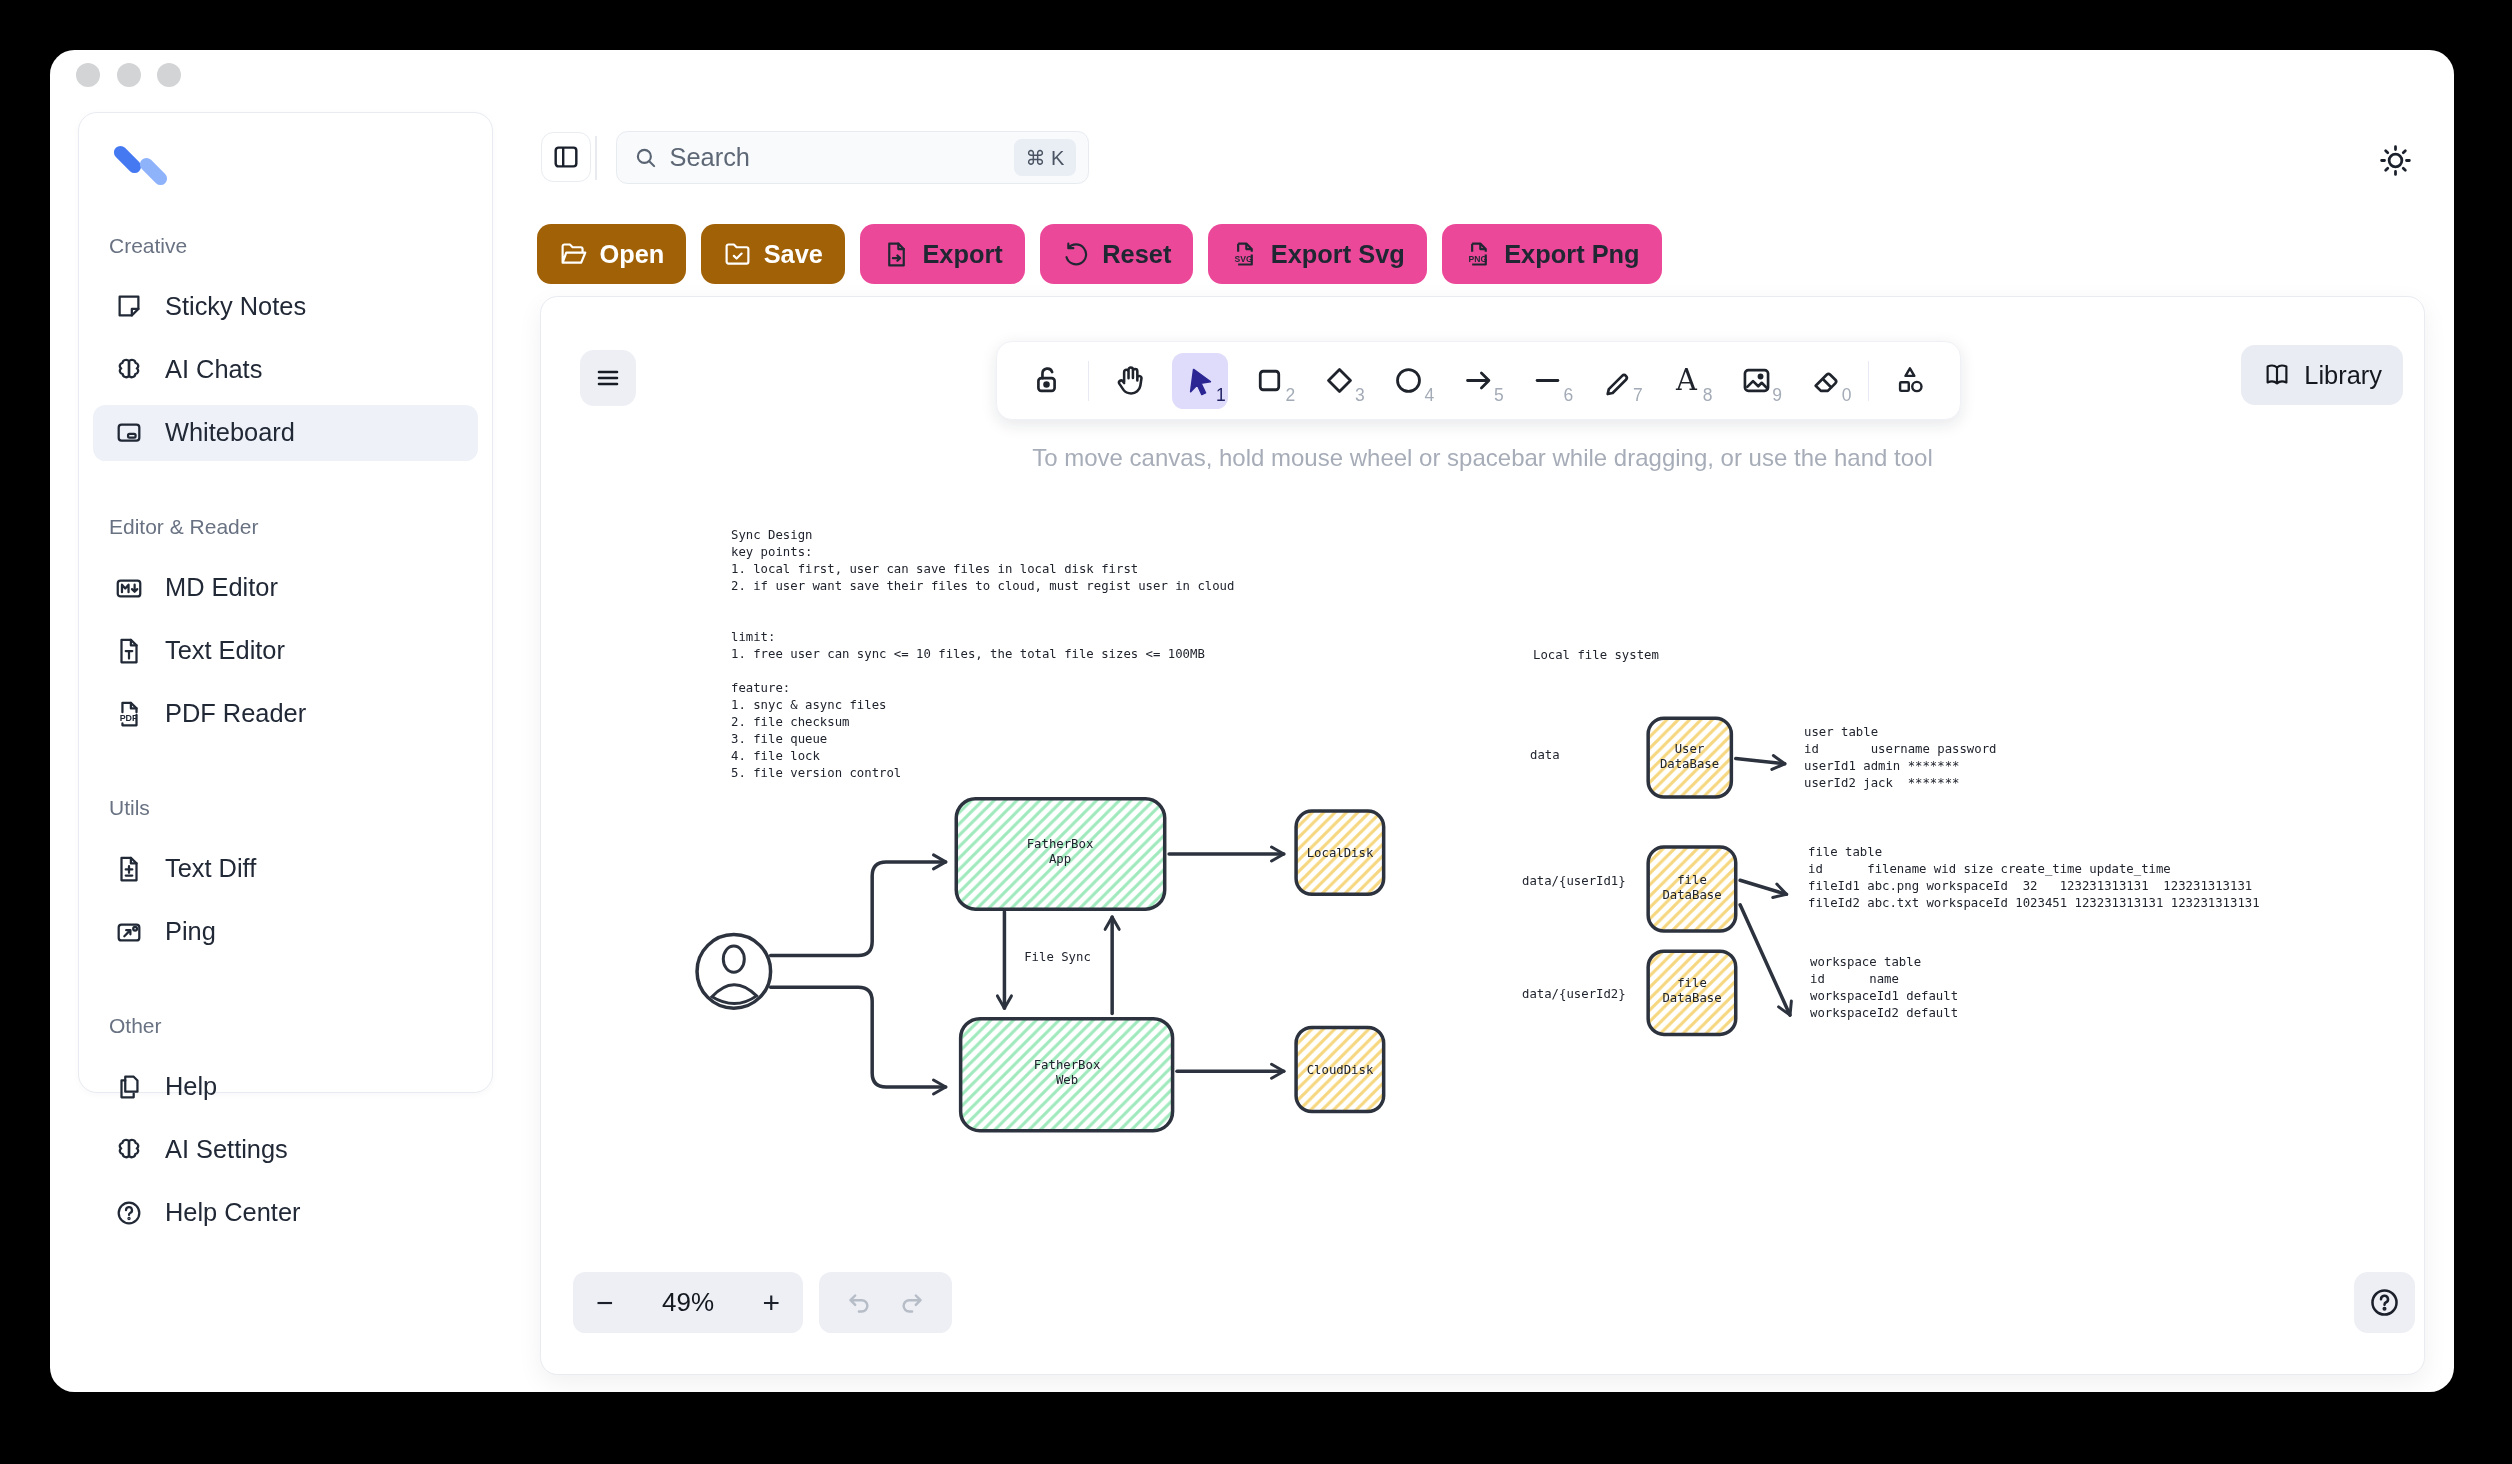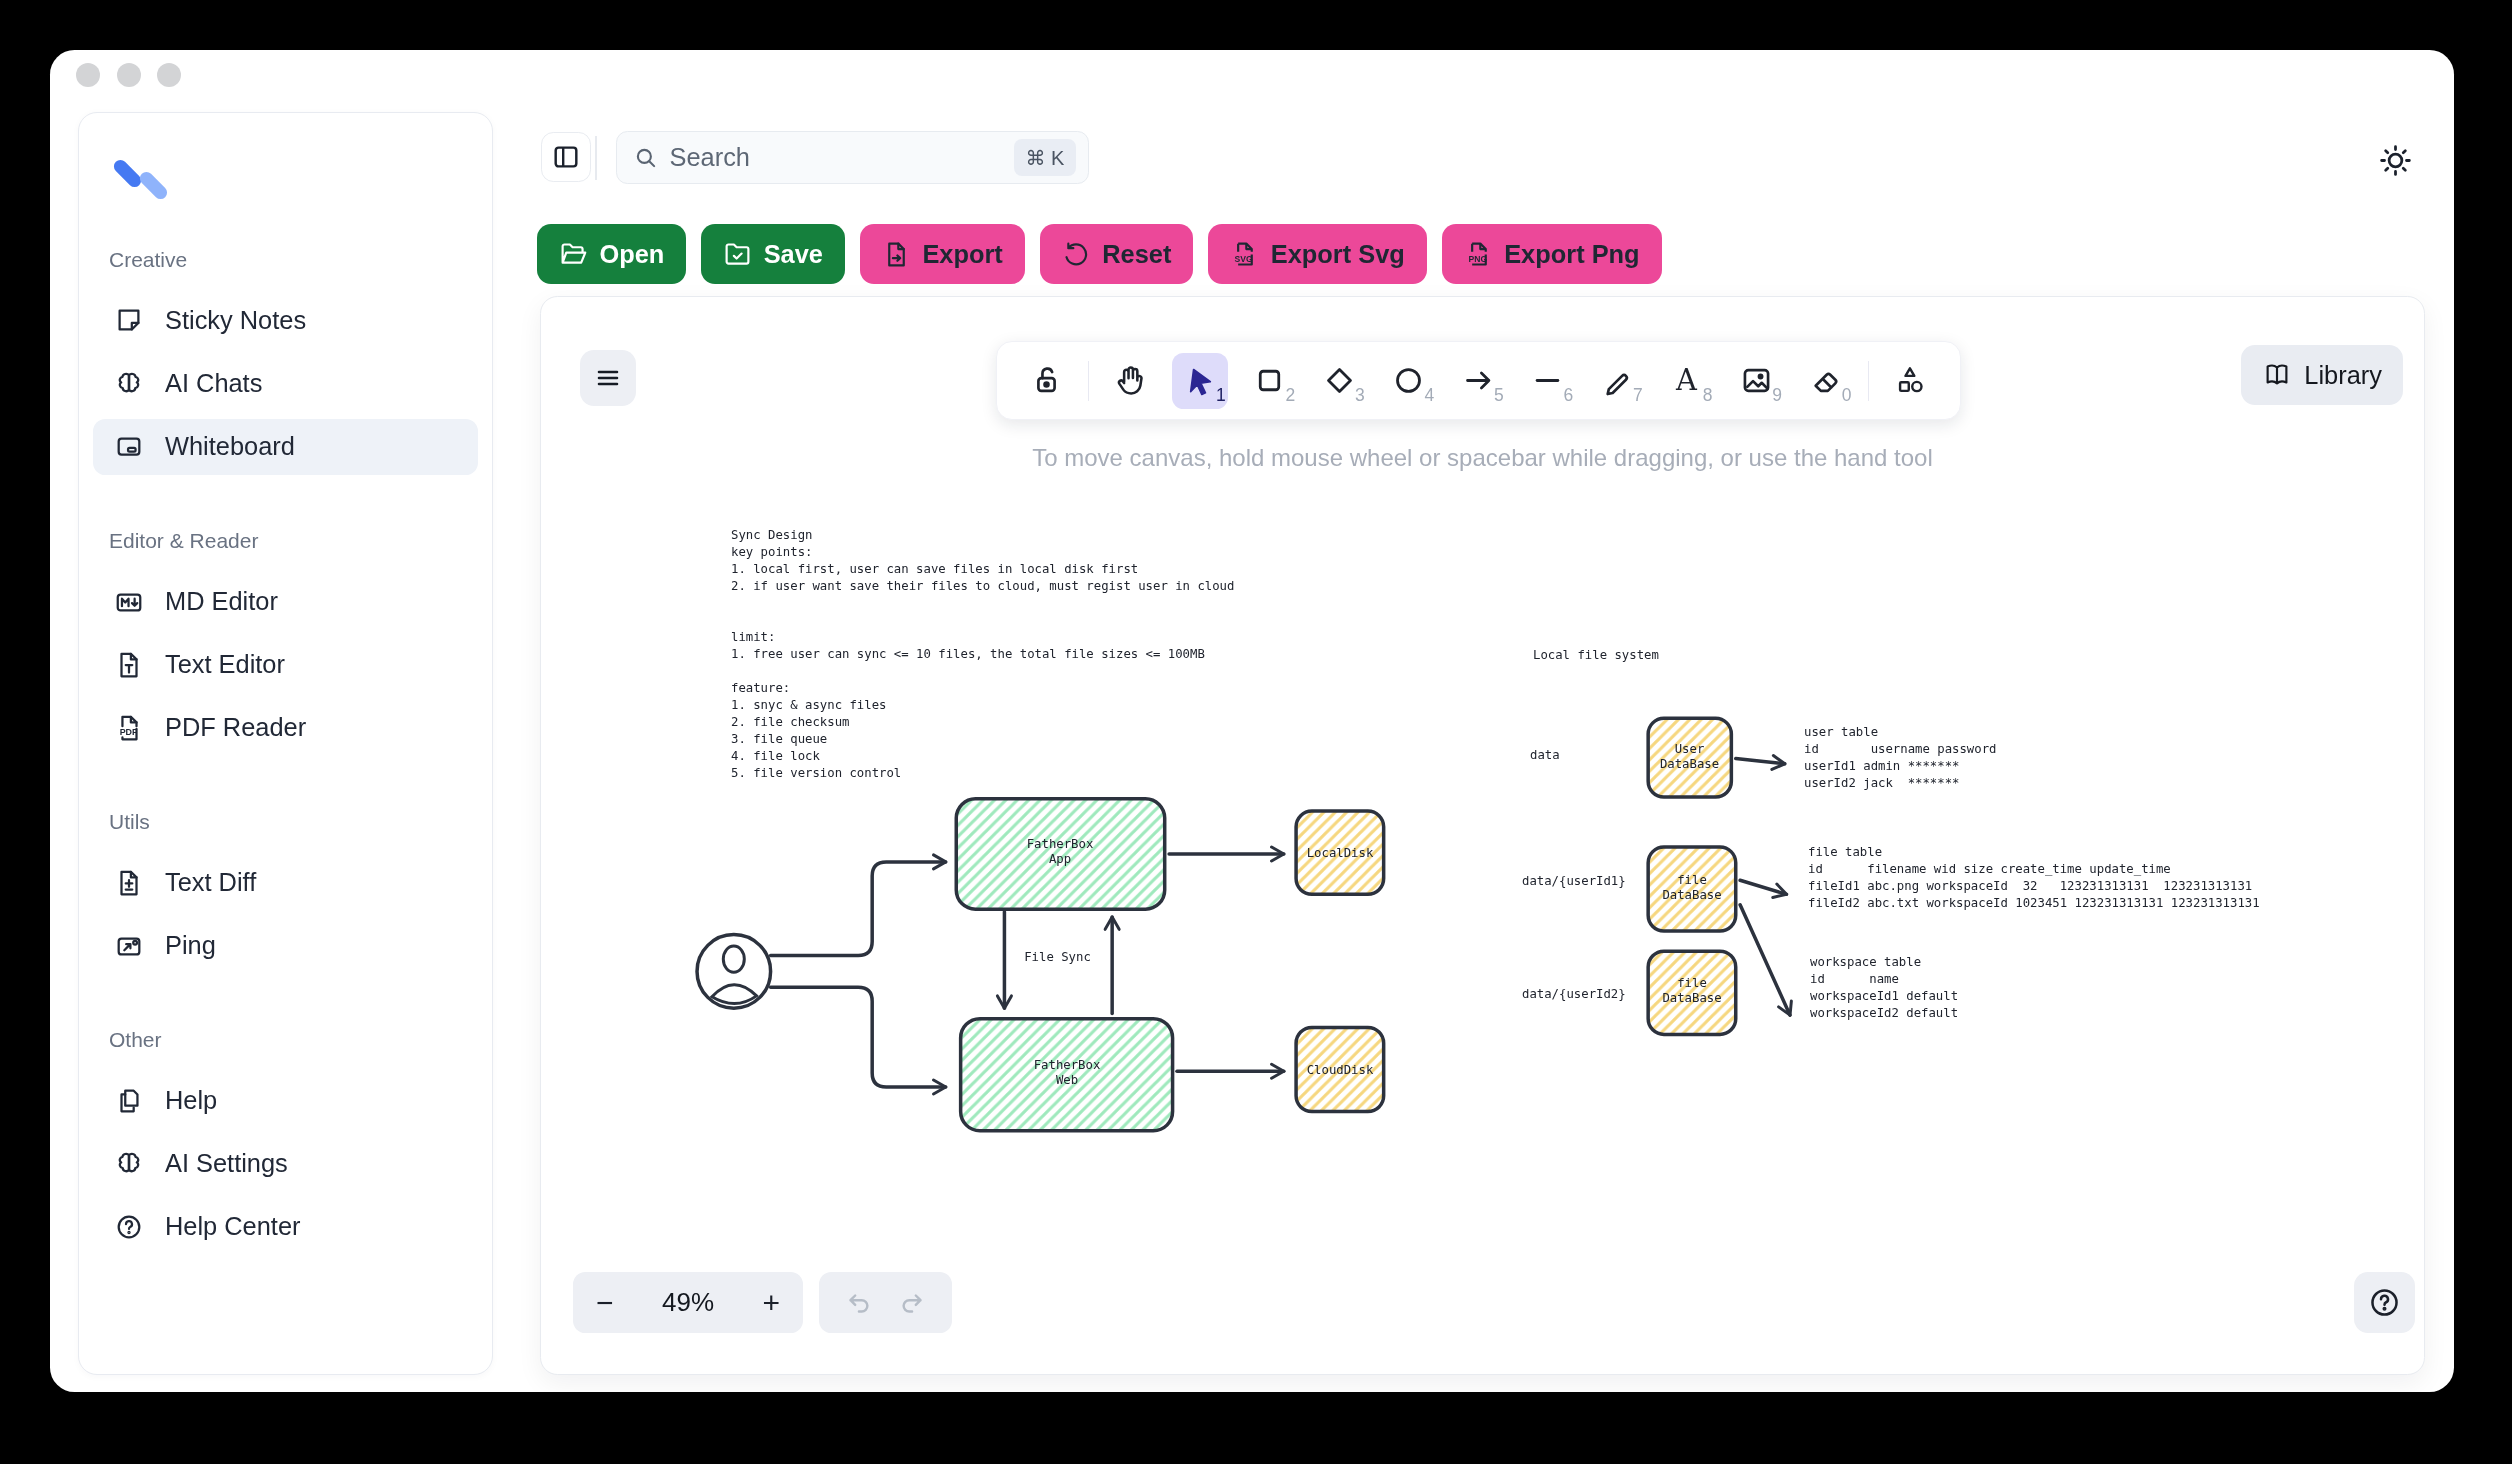--- a/index.html
+++ b/index.html
@@ -4,21 +4,21 @@
 <style>
   * { margin:0; padding:0; box-sizing:border-box; }
   html,body { width:2512px; height:1465px; background:#000; font-family:"Liberation Sans", sans-serif; overflow:hidden; }
   .window { position:absolute; left:50px; top:50px; width:2404px; height:1342px; background:#fff; border-radius:24.5px; }
 
   
   .traffic { position:absolute; left:26px; top:13px; display:flex; gap:16.6px; }
   .traffic .dot { width:24px; height:24px; border-radius:50%; background:#d3d4d6; }
 
   
-  .sidebar { position:absolute; left:28px; top:62px; width:415px; height:1263px; background:#fff; border:1.8px solid #e8ebf1; border-radius:19px; padding:26px 14px 0 14px; box-shadow:0 1.8px 7px rgba(20,30,50,.03); }
+  .sidebar { position:absolute; left:28px; top:62px; width:415px; height:981px; background:#fff; border:1.8px solid #e8ebf1; border-radius:19px; padding:12px 14px 0 14px; box-shadow:0 1.8px 7px rgba(20,30,50,.03); }
   .logo { margin:10.5px 0 0 19px; height:63px; position:relative; }
   .logo .bar { position:absolute; width:13px; height:33px; border-radius:7px; transform:rotate(-45deg); }
   .logo .bar.b1 { left:8.8px; top:7px; background:#4579f2; }
   .logo .bar.b2 { left:35px; top:19px; background:#8fb3fb; }
   .nav-label { margin:54px 0 21px 16px; font-size:21px; color:#697282; }
   .nav-label.first { margin-top:35px; }
   .nav-item { display:flex; align-items:center; height:56px; margin-bottom:7px; padding-left:21px; border-radius:12.3px; color:#212836; font-size:25.4px; cursor:pointer; }
   .nav-item.active { background:#eef2f8; }
   .nav-item .nicon { width:30px; height:30px; margin-right:21px; color:#212836; flex:0 0 auto; }
   .nav-item .nicon svg { width:30px; height:30px; display:block; }
@@ -30,21 +30,21 @@
   .search svg { width:26px; height:26px; color:#5a6472; flex:0 0 auto; }
   .search input { border:none; outline:none; background:transparent; font-size:25.4px; color:#3c4654; margin-left:10.5px; width:289px; font-family:"Liberation Sans",sans-serif; }
   .search input::placeholder { color:#5d6775; }
   .kbd { margin-left:auto; background:#e9edf4; border-radius:8px; padding:6.1px 11.4px; font-size:20px; color:#4a5462; white-space:nowrap; }
   .theme-btn { position:absolute; left:2323px; top:88px; width:44px; height:44px; display:flex; align-items:center; justify-content:center; color:#1b212c; }
 
   
   .actions { position:absolute; left:487px; top:174px; display:flex; gap:15px; }
   .abtn { display:flex; align-items:center; gap:11.4px; height:60px; padding:0 22px; border-radius:14px; font-size:25.4px; font-weight:600; }
   .abtn svg { width:29px; height:29px; }
-  .abtn.dark { background:#15803d; color:#fff; }
+  .abtn.dark { background:#a16207; color:#fff; }
   .abtn.light { background:#ec4899; color:#1f2733; }
 
   
   .canvas { position:absolute; left:490px; top:246px; width:1885px; height:1079px; background:#fff; border:1.8px solid #e8ebf0; border-radius:17.5px; box-shadow:0 8.8px 26px rgba(15,25,40,.06); overflow:hidden; }
   .burger { position:absolute; left:39px; top:53px; width:56px; height:56px; background:#edeff4; border-radius:14px; display:flex; align-items:center; justify-content:center; color:#161b24; }
   .ex-toolbar { position:absolute; left:455px; top:44px; width:965px; height:79px; background:#fff; border:0.9px solid #f0f1f6; border-radius:16px; box-shadow:0 4.4px 16px rgba(20,25,45,.10); display:flex; align-items:center; padding:0 21px; justify-content:space-between; }
   .tool { position:relative; width:56px; height:56px; display:flex; align-items:center; justify-content:center; color:#1f232c; border-radius:11.4px; }
   .tool.active { background:#dedcfa; color:#2b2693; }
   .tool .num { position:absolute; right:2.6px; bottom:2.6px; font-size:17.5px; color:#a3abb7; }
   .tool.active .num { color:#202264; }

